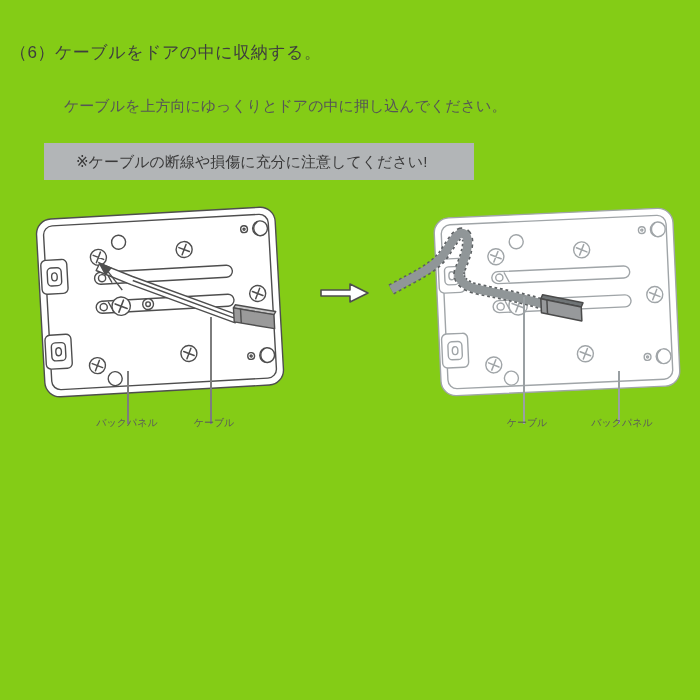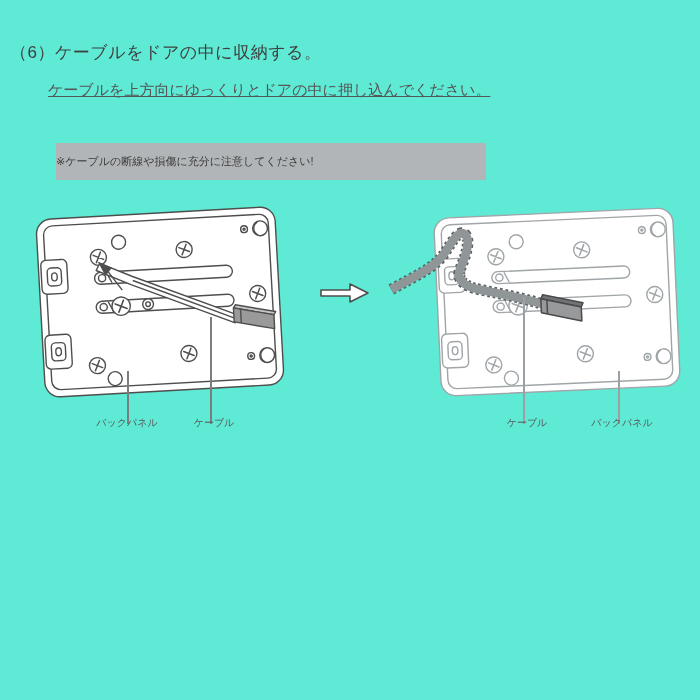--- a/index.html
+++ b/index.html
@@ -1,24 +1,24 @@
 <!DOCTYPE html>
 <html><head>
 <meta charset="utf-8">
 <style>
   html,body{margin:0;padding:0;background:#fff;}
   body{width:700px;height:700px;font-family:"Liberation Sans","DejaVu Sans",sans-serif;}
-  .page{position:relative;width:700px;height:700px;background:#5eead4;overflow:hidden;}
+  .page{position:relative;width:700px;height:700px;background:#84cc16;overflow:hidden;}
 
   .step-heading{position:absolute;left:10px;top:41px;font-size:17px;color:#3e3e3e;letter-spacing:.5px;white-space:nowrap;}
   .instructions{position:absolute;left:48px;top:77px;font-size:15px;color:#565656;line-height:26px;}
-  .instructions p{margin:0;white-space:nowrap;text-decoration:underline;}
+  .instructions p{margin:16px;white-space:nowrap;}
 
-  .caution{position:absolute;left:56px;top:143px;width:430px;height:37px;background:#b2b5b7;
-           color:#3a3a3a;font-size:11px;line-height:37px;padding-left:0;box-sizing:border-box;white-space:nowrap;}
+  .caution{position:absolute;left:44px;top:143px;width:430px;height:37px;background:#b2b5b7;
+           color:#3a3a3a;font-size:15px;line-height:37px;padding-left:32px;box-sizing:border-box;white-space:nowrap;}
 
   svg.fig{position:absolute;overflow:visible;}
   .fig-before{left:37px;top:206px;transform:rotate(-3.2deg);}
   .fig-after{left:434px;top:206px;transform:rotate(-2.6deg);}
   .arrow-svg{position:absolute;left:319px;top:281px;}
 
   .leader{position:absolute;width:1.5px;background:#7d7d7d;}
   .leader.lt{background:#9aa0a3;}
   .lbl{position:absolute;top:416px;transform:translateX(-50%);font-size:10px;color:#5a5a5a;white-space:nowrap;}
 </style>

